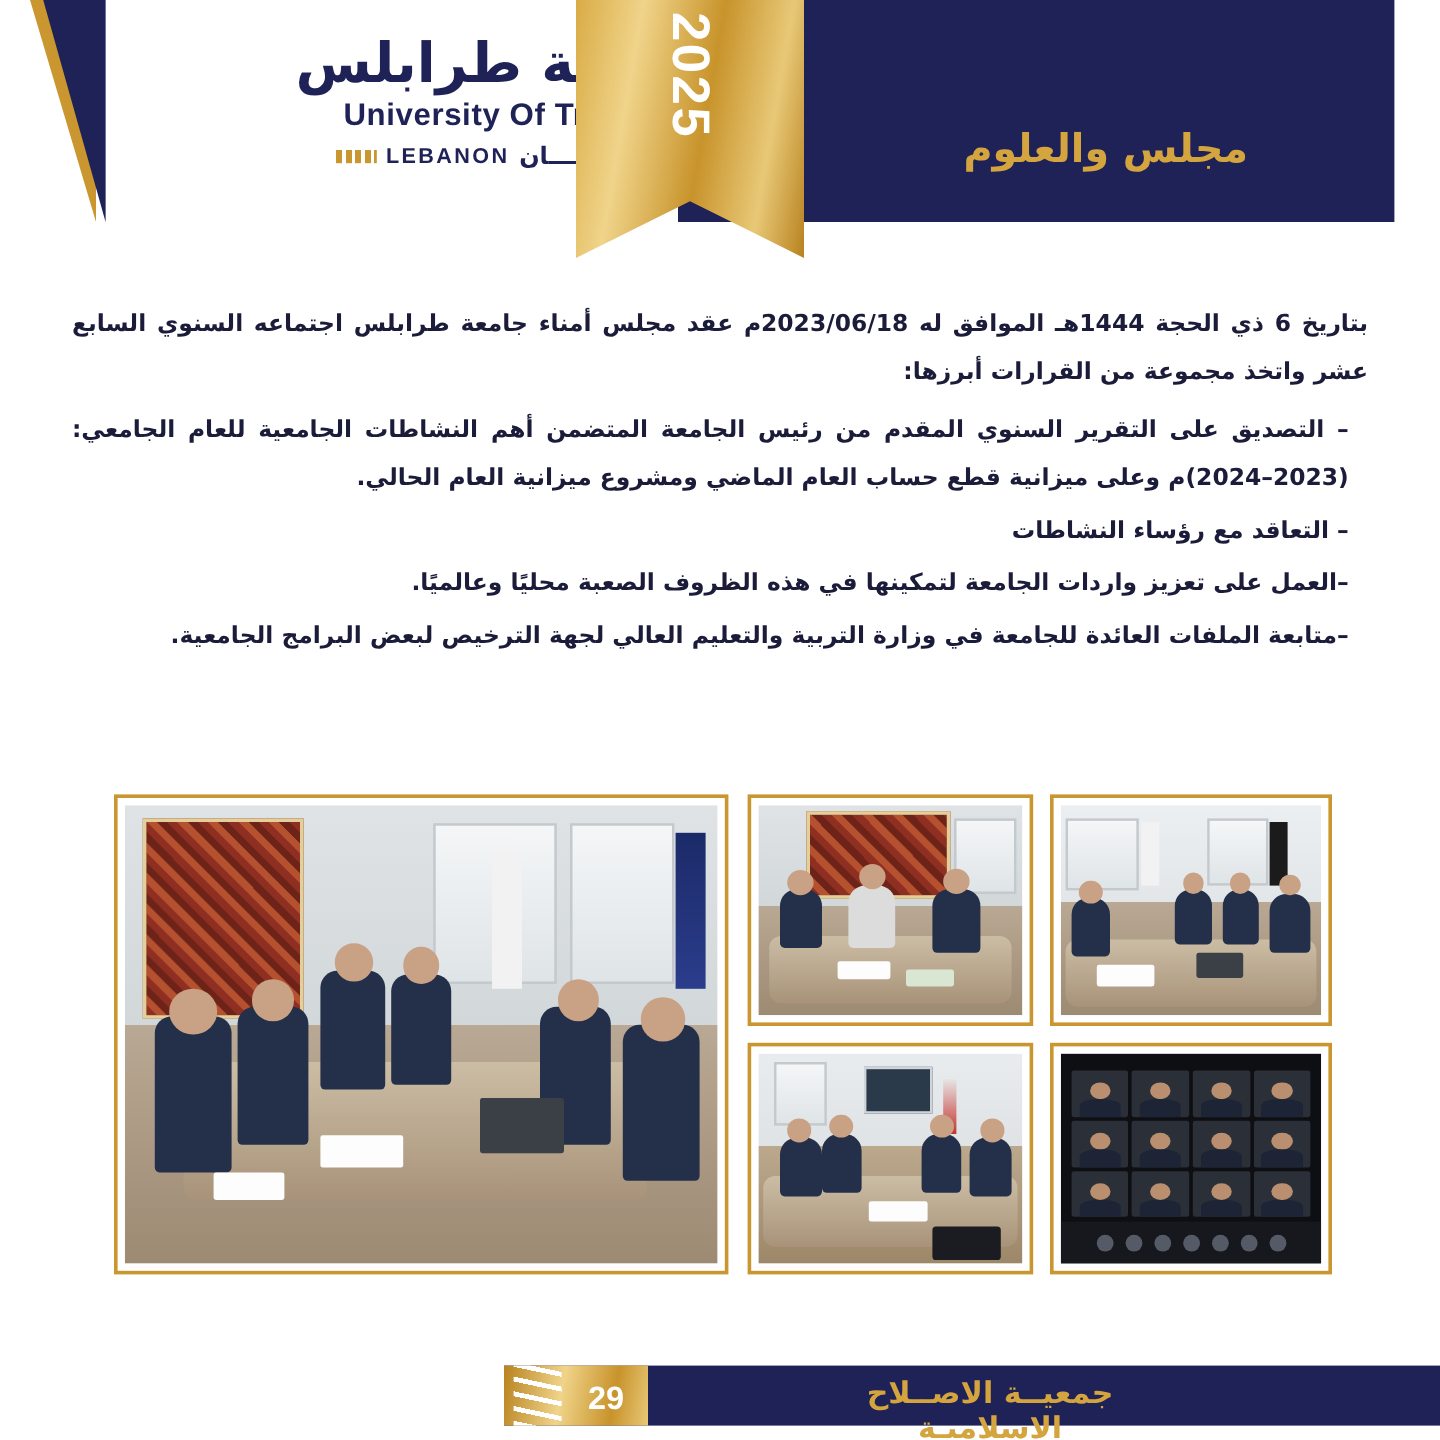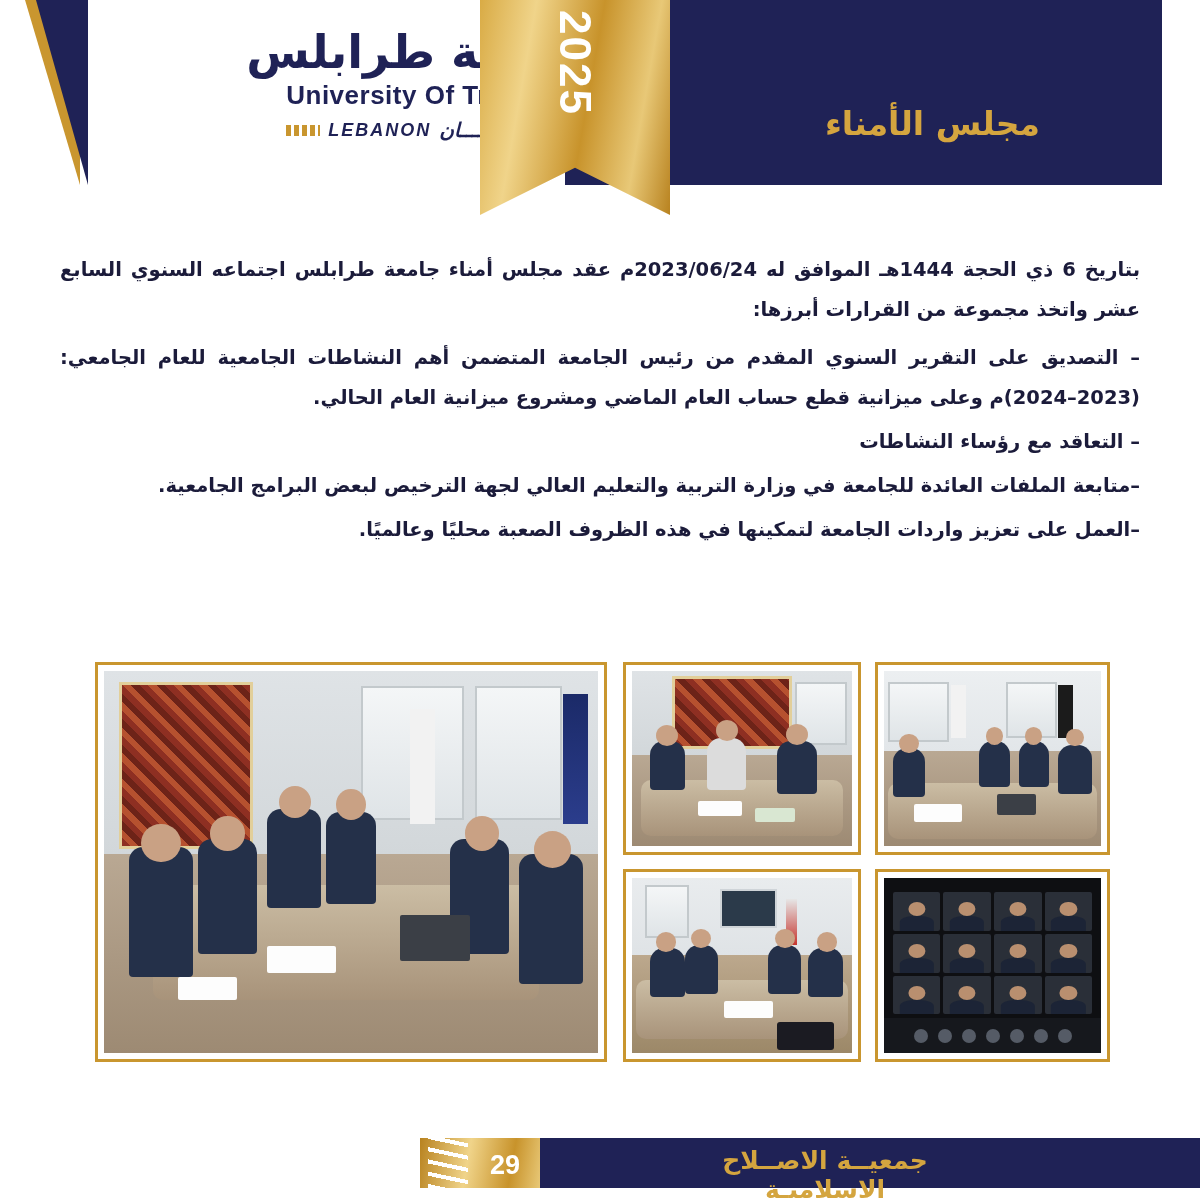--- a/index.html
+++ b/index.html
@@ -143,21 +143,20 @@
     font-family: "Liberation Sans", sans-serif;
     direction: ltr;
   }
   .logo-sub {
     margin-top: 7px;
     display: flex;
     align-items: center;
     justify-content: center;
     gap: 8px;
     direction: ltr;
-    font-style: italic;
   }
   .logo-sub .bars {
     display: inline-block;
     width: 34px;
     height: 11px;
     background: repeating-linear-gradient(to right, #c9962f 0 5px, #ffffff 5px 8px);
   }
   .logo-sub .lb-en {
     font-size: 18px;
     font-weight: bold;
@@ -190,21 +189,21 @@
     text-align-last: right;
   }
   .para.intro {
     text-align: justify;
   }
   .bullet {
     font-size: 19.5px;
     font-weight: bold;
     color: #1b1b3a;
     line-height: 2.05;
-    margin: 0 0 4px 0;
+    margin: 0 16px 4px 0;
     text-align: justify;
     text-align-last: right;
   }
   .b-center {
     text-align: center;
   }
 
   
   .gallery {
     position: absolute;
@@ -421,30 +420,30 @@
           <span class="lb-en">LEBANON</span>
           <span class="lb-ar">لبنــــان</span>
           <span class="bars"></span>
         </div>
       </div>
     </div>
 
     <div class="year-ribbon"></div>
     <div class="year-text">2025</div>
 
-    <div class="header-title">مجلس الأمناء</div>
+    <div class="header-title">مجلس والعلوم</div>
     <div class="header-right-wedge"></div>
   </div>
 
   <div class="content">
-    <p class="para intro">بتاريخ 6 ذي الحجة 1444هـ  الموافق له  2023/06/24م عقد مجلس أمناء جامعة طرابلس اجتماعه السنوي السابع عشر واتخذ مجموعة من القرارات أبرزها:</p>
+    <p class="para intro">بتاريخ 6 ذي الحجة 1444هـ  الموافق له  2023/06/18م عقد مجلس أمناء جامعة طرابلس اجتماعه السنوي السابع عشر واتخذ مجموعة من القرارات أبرزها:</p>
     <p class="bullet">– التصديق على التقرير السنوي المقدم من رئيس الجامعة المتضمن أهم النشاطات الجامعية للعام الجامعي: (2023–2024)م وعلى ميزانية قطع حساب العام الماضي ومشروع ميزانية العام الحالي.</p>
     <p class="bullet b-center">– التعاقد مع رؤساء النشاطات</p>
+    <p class="bullet b-center">–العمل على تعزيز واردات الجامعة لتمكينها في هذه الظروف الصعبة محليًا وعالميًا.</p>
     <p class="bullet b-center">–متابعة الملفات العائدة للجامعة في وزارة التربية والتعليم العالي لجهة الترخيص لبعض البرامج الجامعية.</p>
-    <p class="bullet b-center">–العمل على تعزيز واردات الجامعة لتمكينها في هذه الظروف الصعبة محليًا وعالميًا.</p>
   </div>
 
   <div class="gallery">
 
     <div class="frame f-main">
       <div class="photo">
         <div class="room"></div>
         <div class="wall-window" style="left:52%;top:4%;width:20%;height:34%;"></div>
         <div class="wall-window" style="left:75%;top:4%;width:17%;height:34%;"></div>
         <div class="rug" style="left:3%;top:3%;width:26%;height:42%;"></div>

